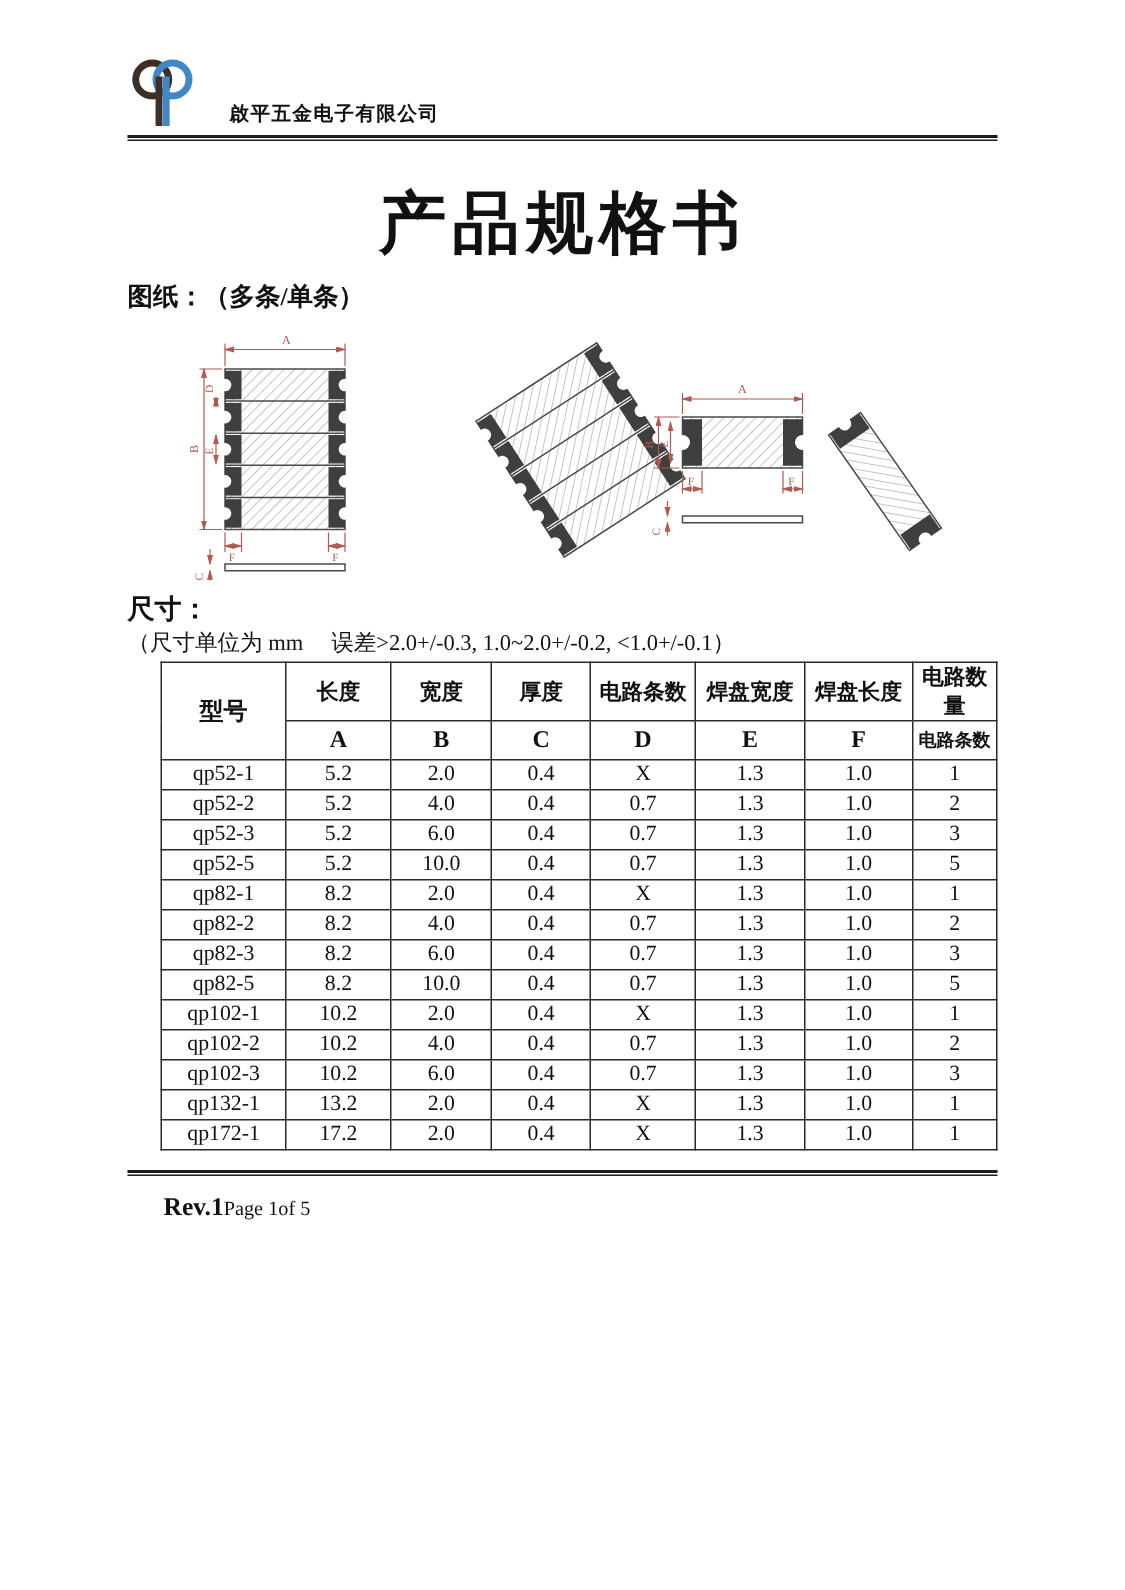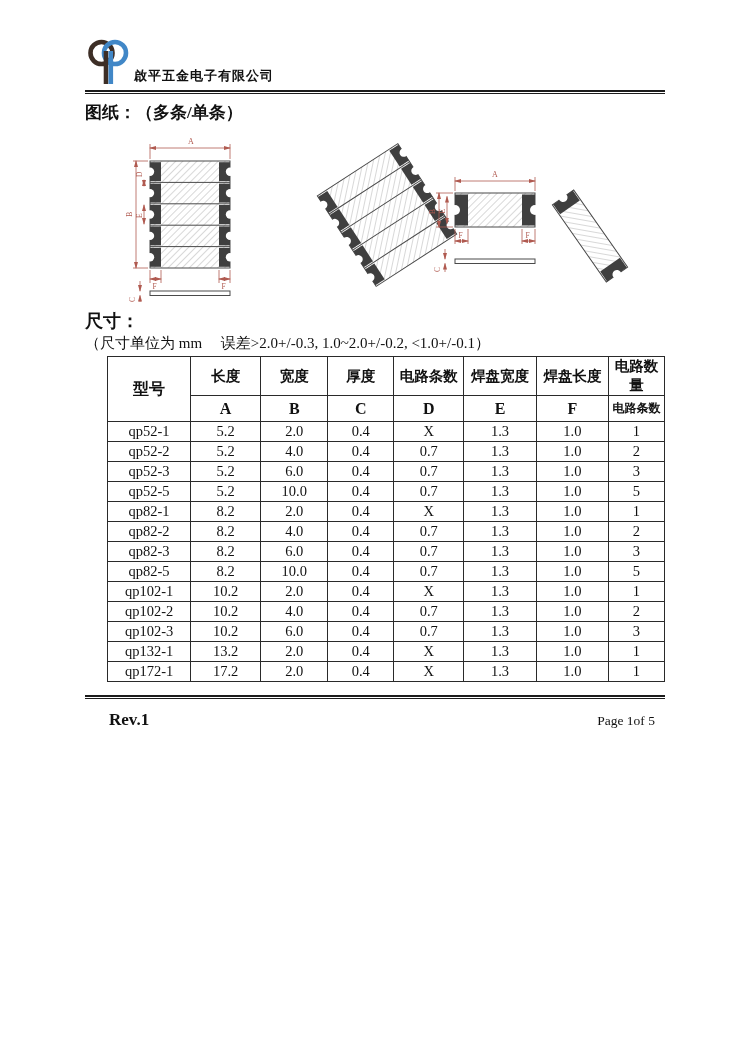--- a/index.html
+++ b/index.html
@@ -5,21 +5,21 @@
   * { margin:0; padding:0; box-sizing:border-box; }
   html,body { background:#ffffff; }
   .page {
     width:750px; height:1060px; background:#fff; position:relative;
     font-family:"Liberation Serif", serif; color:#111; overflow:hidden;
   }
   .content { padding:0 85px; }
 
   
   .header { margin-top:34px; }
-  .header-top { display:flex; align-items:flex-end; gap:2px; height:54px; }
+  .header-top { display:flex; align-items:flex-end; gap:21px; height:54px; }
   .company-cn { font-family:"Liberation Sans", sans-serif; font-weight:bold; font-size:13px; padding-bottom:3px; letter-spacing:1px; }
   .header-bottom { display:flex; justify-content:space-between; align-items:baseline; margin-top:1px; }
   .company-en { font-size:16.5px; }
   .header-right { font-size:15.5px; font-weight:bold; }
   .header-right .series { margin-right:30px; }
   .double-rule { height:4px; border-top:2.5px solid #1c1c1c; border-bottom:1.5px solid #1c1c1c; margin-top:2px; }
 
   
   .doc-title { text-align:center; font-family:"Liberation Sans", sans-serif; font-weight:bold; font-size:45px; letter-spacing:4px; margin-top:25px; }
   .intro { margin-top:13px; font-size:19.5px; line-height:38px; text-align:justify; text-indent:2em; letter-spacing:0.5px; }
@@ -35,21 +35,21 @@
   table.spec td, table.spec th { border:1px solid #2a2a2a; text-align:center; vertical-align:middle; padding:0; }
   table.spec { border:1.5px solid #2a2a2a; }
   .hdr-cn { font-size:14.5px; font-weight:bold; height:24px; }
   .hdr-letter { font-size:16px; font-weight:bold; height:26px; }
   .hdr-small { font-size:12px; font-weight:bold; }
   .hdr-model { font-size:16px; font-weight:bold; }
   table.spec tbody td { font-size:14.5px; height:20px; }
 
   
   .footer-rule { height:4px; border-top:2px solid #1c1c1c; border-bottom:1.5px solid #1c1c1c; margin-top:13px; }
-  .footer-row { display:flex; justify-content:space-between; margin-top:11px; align-items:baseline;gap:44px; }
+  .footer-row { display:flex; margin-top:11px; align-items:baseline; }
   .rev { font-weight:bold; font-size:17px; margin-left:24px; }
   .pageno { font-size:13.5px; margin-right:10px; }
 
   svg text.dim { font-family:"Liberation Serif", serif; }
 </style>
 </head>
 <body>
 
 <div class="page">
   <div class="content">
@@ -60,20 +60,21 @@
           <circle cx="16.5" cy="18" r="11" fill="none" stroke="#3d2e26" stroke-width="4.6"></circle>
           <circle cx="30" cy="18" r="11" fill="none" stroke="#4187c7" stroke-width="4.6"></circle>
           <line x1="21" y1="16" x2="21" y2="49" stroke="#3d2e26" stroke-width="4.6"></line>
           <line x1="25.8" y1="16" x2="25.8" y2="49" stroke="#4187c7" stroke-width="4.6"></line>
         </svg>
         <span class="company-cn">啟平五金电子有限公司</span>
       </div>
       <div class="double-rule"></div>
     </div>
 
+    <div class="doc-title">产品规格书</div>
 
     <div class="drawing-heading">图纸：（多条/单条）</div>
 
     <svg class="drawings" width="580" height="172" viewBox="0 0 580 172">
       <defs>
         <pattern id="hatch" patternUnits="userSpaceOnUse" width="5" height="5" patternTransform="rotate(45)">
           <line x1="0" y1="0" x2="0" y2="5" stroke="#a9a9a9" stroke-width="0.9"></line>
         </pattern>
         <marker id="arw" markerWidth="7" markerHeight="6" refX="6" refY="2" orient="auto-start-reverse" markerUnits="userSpaceOnUse">
           <path d="M0,0 L7,2 L0,4 z" fill="#b05a50"></path>

